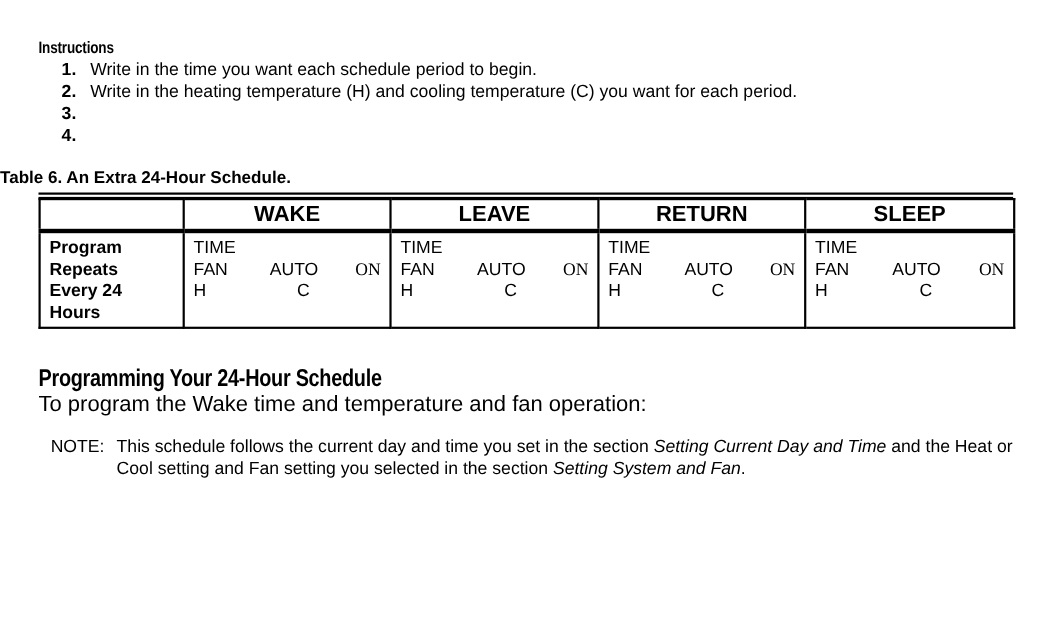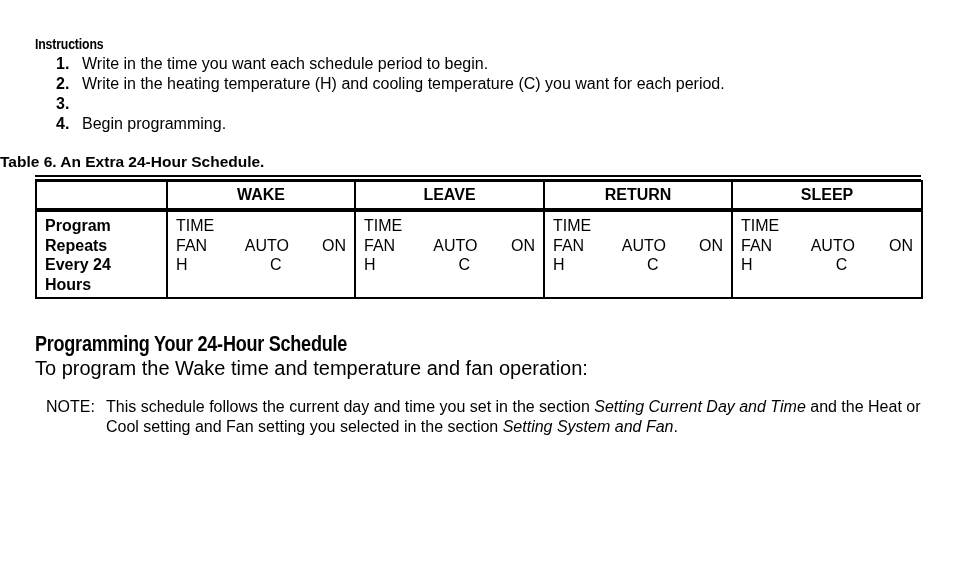--- a/index.html
+++ b/index.html
@@ -7,27 +7,27 @@
   .instr-title { position:absolute; left:35px; top:35px; font-size:15px; font-weight:bold; transform:scaleX(0.82); transform-origin:left top; letter-spacing:-0.2px; }
   .steps { position:absolute; left:56px; top:54px; margin:0; padding:0; list-style:none; font-size:16px; line-height:20px; }
   .steps li { display:flex; }
   .steps .num { font-weight:bold; width:26px; }
   .caption { position:absolute; left:0; width:954px; top:153px; text-align:left; font-size:15.5px; font-weight:bold; }
   .caption span { position:relative; left:0; }
   .tbl-wrap { position:absolute; left:35px; top:175px; width:886px; }
   .double-top { border-top:2px solid #000; height:2px; border-bottom:1px solid #000; }
   table { border-collapse:collapse; width:886px; table-layout:fixed; font-size:16px; }
   td, th { border:2px solid #000; }
-  th { font-weight:bold; height:26px; text-align:center; padding:0; font-size:16px; border-bottom:4px solid #000; }
+  th { font-weight:bold; height:26px; text-align:center; padding:0; font-size:20px; border-bottom:4px solid #000; }
   td { vertical-align:top; padding:4px 8px 3px 8px; line-height:19.5px; height:78px; }
   td.label { font-weight:bold; padding-left:8px; }
   .cell-row { display:flex;gap:32px; }
   .cell-row .c1 { width:70px; }
   .cell-row .c2 { width:86px; }
-  .cell-row .c3 { flex:1; text-align:center; }
+  .cell-row .c3 { flex:1; text-align:center;font-family:Liberation Serif, serif; }
   .h2 { position:absolute; left:35px; top:331px; font-size:22px; font-weight:bold; transform:scaleX(0.82); transform-origin:left top; letter-spacing:-0.3px; }
   .para { position:absolute; left:35px; top:358px; font-size:20px; line-height:20px; }
   .note { position:absolute; left:35px; top:397px; font-size:16px; line-height:20px; display:flex; width:890px; }
   .note .lbl { width:71px; flex:none;text-align:center; }
   .note .txt { flex:1; }
 </style>
 </head>
 <body>
 
 <div class="instr-title">Instructions</div>
@@ -39,21 +39,20 @@
     </li>
   <li>
       <span class="num">2.</span>
       <span>Write in the heating temperature (H) and cooling temperature (C) you want for each period.</span>
     </li>
   <li>
       <span class="num">3.</span>
     </li>
   <li>
       <span class="num">4.</span>
-      <span>Begin programming.</span>
     </li>
 </ol>
 
 <div class="caption"><span>Table 6. An Extra 24-Hour Schedule.</span></div>
 
 <div class="tbl-wrap">
   <div class="double-top"></div>
   <table>
     <colgroup>
       <col style="width:131px">

